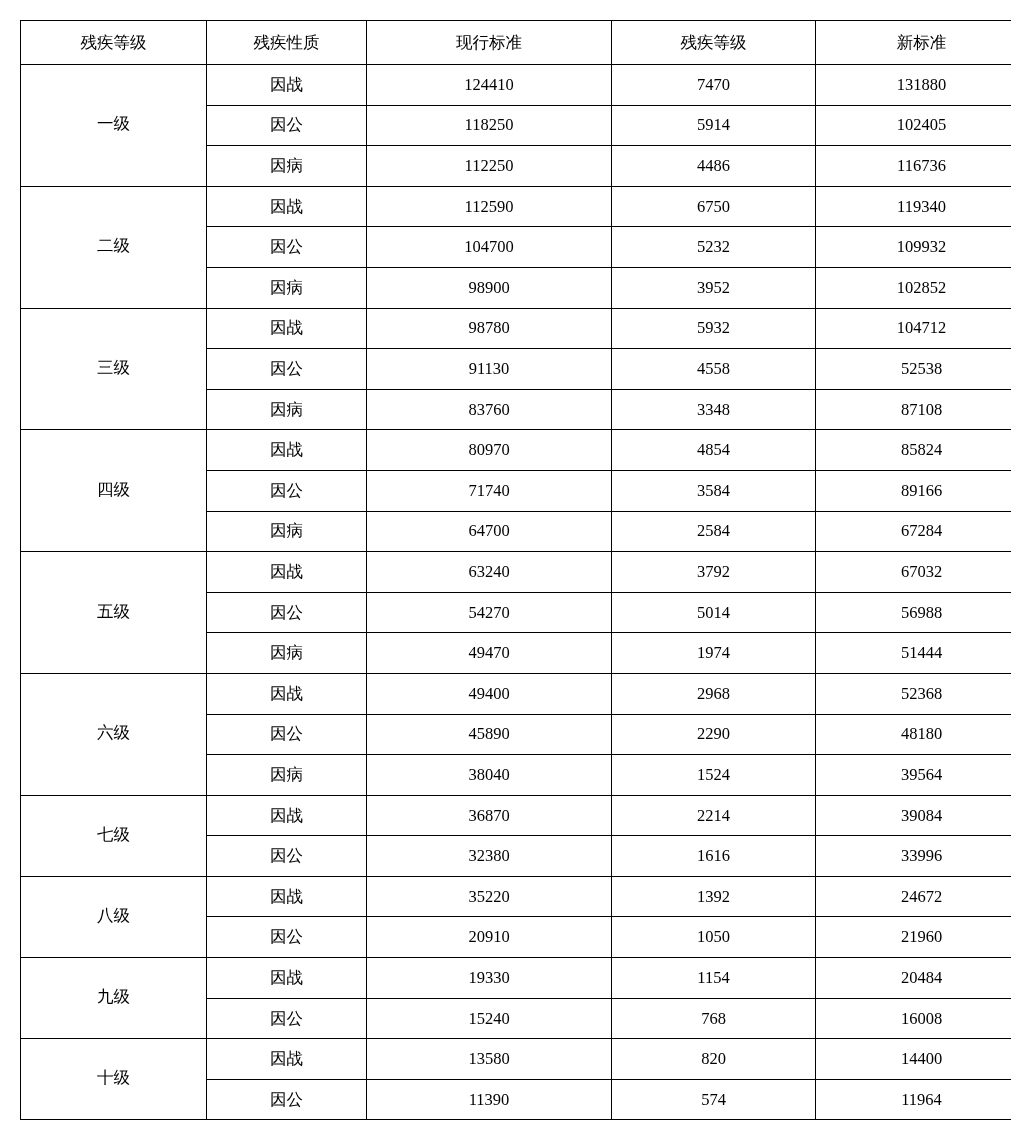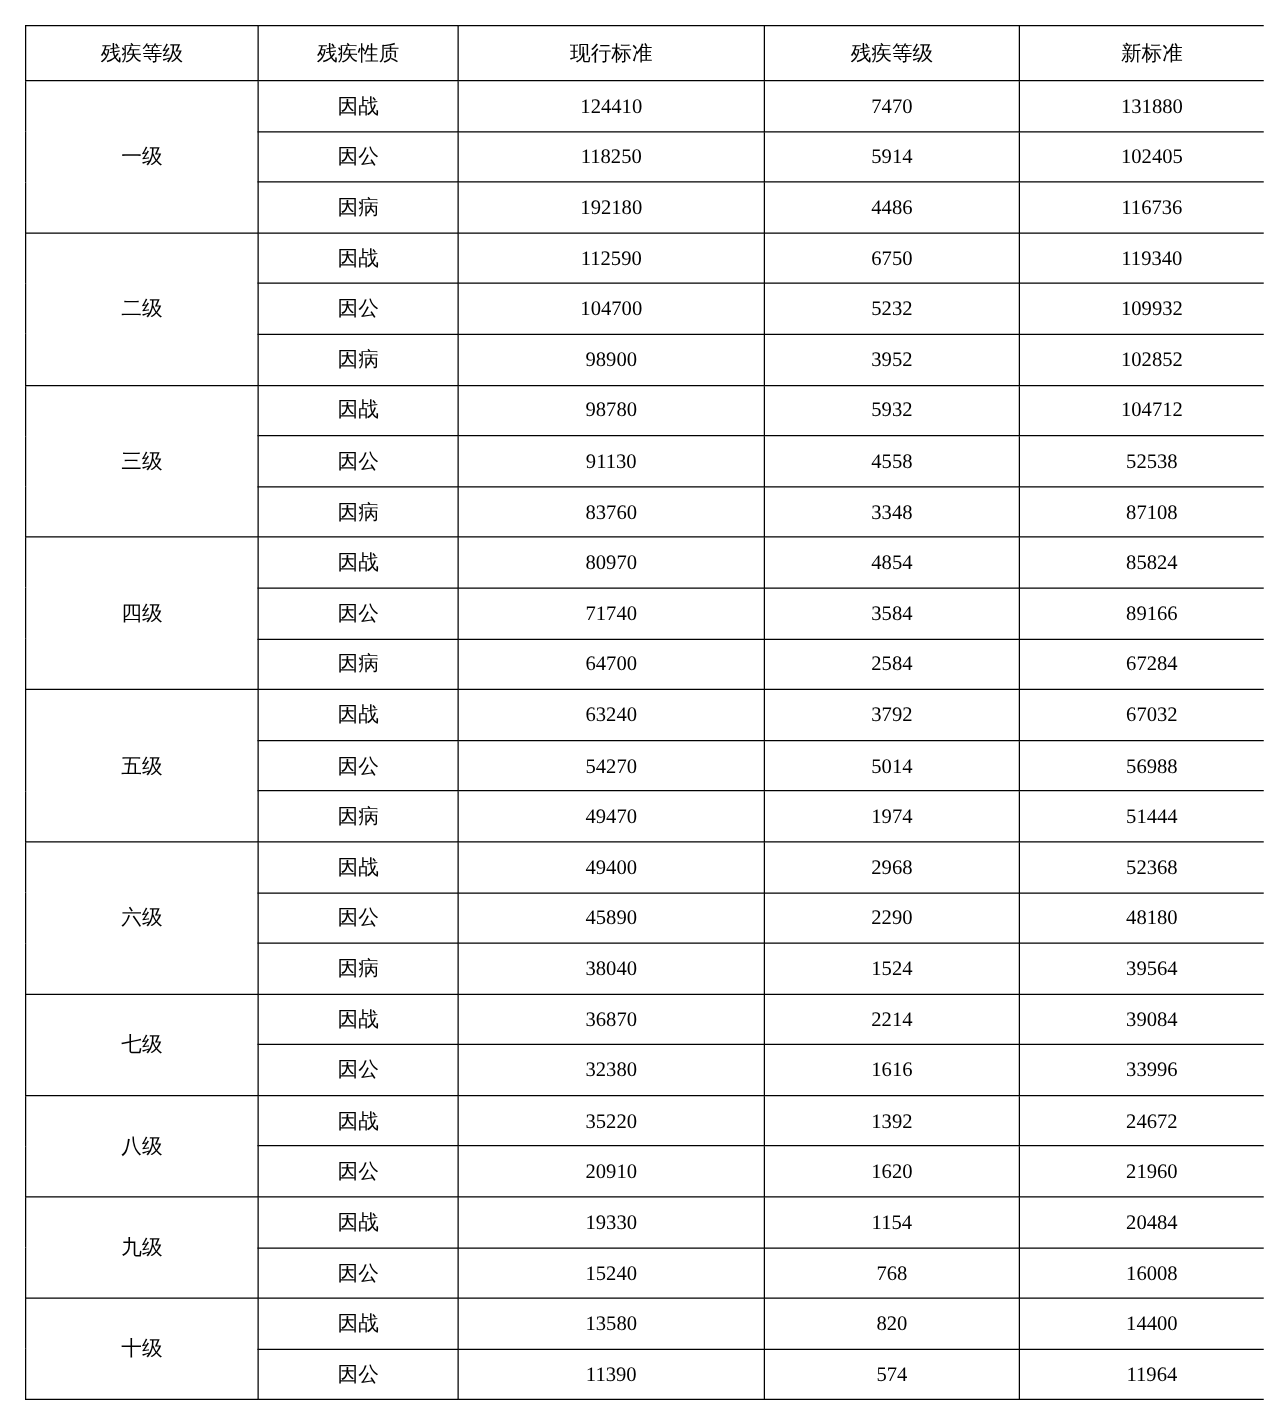--- a/index.html
+++ b/index.html
@@ -41,20 +41,21 @@
     padding: 0;
     height: 40.6px;
     box-sizing: border-box;
   }
   table.disability-table thead th {
     height: 44px;
     font-size: 16.5px;
   }
   td.grade-cell {
     font-size: 16.5px;
+    font-family: Liberation Mono, monospace;
   }
 </style>
 </head>
 <body>
 
 <div class="table-wrap">
   <table class="disability-table">
     <colgroup>
       <col class="c-grade">
       <col class="c-nature">
@@ -80,21 +81,21 @@
           <td>131880</td>
         </tr>
         <tr>
           <td>因公</td>
           <td>118250</td>
           <td>5914</td>
           <td>102405</td>
         </tr>
         <tr>
           <td>因病</td>
-          <td>192180</td>
+          <td>112250</td>
           <td>4486</td>
           <td>116736</td>
         </tr>
         <tr>
           <td class="grade-cell" rowspan="3">二级</td>
           <td>因战</td>
           <td>112590</td>
           <td>6750</td>
           <td>119340</td>
         </tr>
@@ -202,21 +203,21 @@
         <tr>
           <td class="grade-cell" rowspan="2">八级</td>
           <td>因战</td>
           <td>35220</td>
           <td>1392</td>
           <td>24672</td>
         </tr>
         <tr>
           <td>因公</td>
           <td>20910</td>
-          <td>1620</td>
+          <td>1050</td>
           <td>21960</td>
         </tr>
         <tr>
           <td class="grade-cell" rowspan="2">九级</td>
           <td>因战</td>
           <td>19330</td>
           <td>1154</td>
           <td>20484</td>
         </tr>
         <tr>

